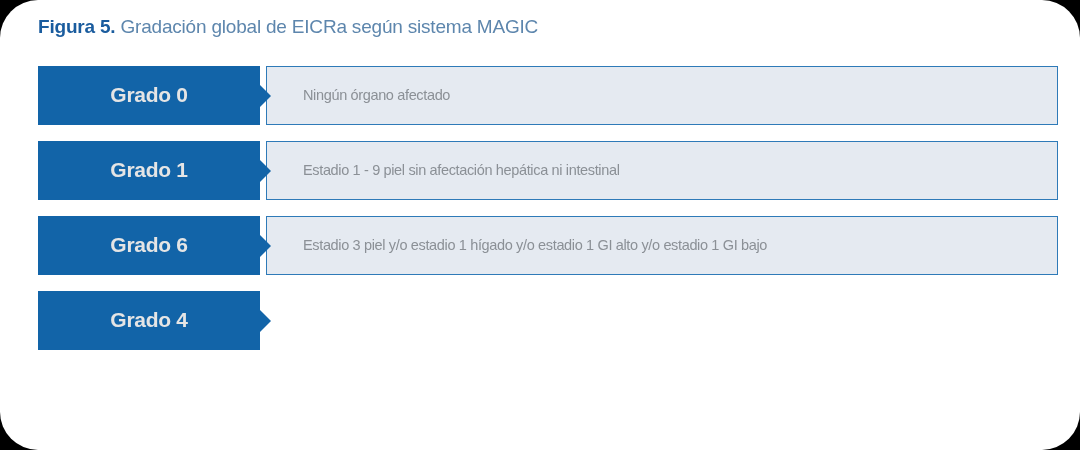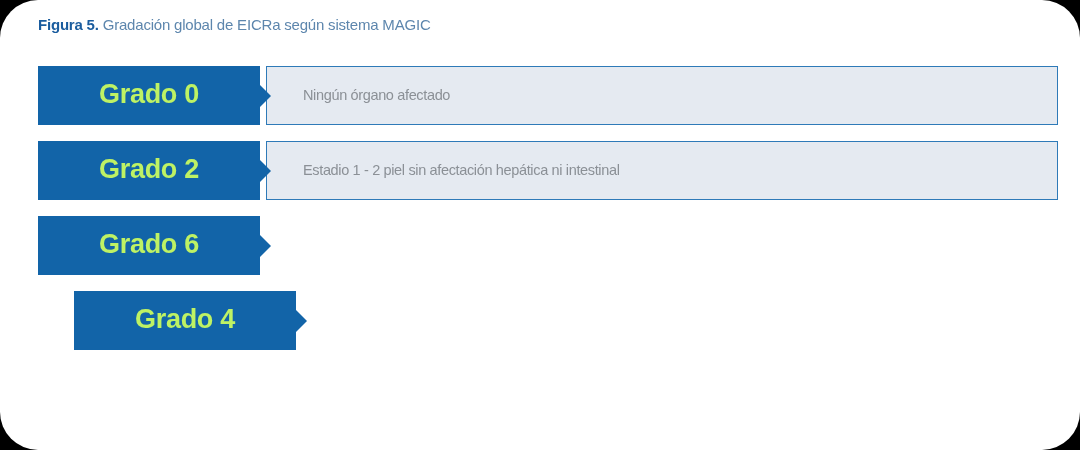--- a/index.html
+++ b/index.html
@@ -25,21 +25,21 @@
     border-radius: 38px;
     box-sizing: border-box;
     overflow: hidden;
   }
 
   
   .caption {
     position: absolute;
     left: 38px;
     top: 16px;
-    font-size: 15px;
+    font-size: 19px;
     letter-spacing: -0.2px;
     white-space: nowrap;
     line-height: 1.2;
   }
   .caption-label {
     font-weight: bold;
     color: #1a5c9e;
   }
   .caption-text {
     font-weight: normal;
@@ -54,37 +54,37 @@
     width: 1020px;
   }
 
   .row {
     position: relative;
     height: 59px;
     margin-bottom: 16px;
     display: flex;
     align-items: stretch;
   }
-  .row:last-child { margin-bottom: 0; margin-left: 36px; }
+  .row:last-child { margin-bottom: 0; }
 
   
   .grade-block {
     position: relative;
     width: 222px;
     flex: 0 0 222px;
     background: #1264A8;
     display: flex;
     align-items: center;
     justify-content: center;
     z-index: 3;
   }
   .grade-label {
-    color: #bef264;
+    color: #e5e5e5;
     font-weight: bold;
-    font-size: 27px;
+    font-size: 21px;
     letter-spacing: -0.3px;
     line-height: 1;
     transform: translateY(-1px);
   }
   
   .grade-arrow {
     position: absolute;
     left: 222px;
     top: 50%;
     margin-top: -11px;
@@ -134,32 +134,35 @@
         <span class="grade-label">Grado 0</span>
         <span class="grade-arrow"></span>
       </div>
       <div class="desc-panel">
         <span class="desc-text">Ningún órgano afectado</span>
       </div>
     </div>
 
     <div class="row">
       <div class="grade-block">
-        <span class="grade-label">Grado 2</span>
+        <span class="grade-label">Grado 1</span>
         <span class="grade-arrow"></span>
       </div>
       <div class="desc-panel">
-        <span class="desc-text">Estadio 1 - 2 piel sin afectación hepática ni intestinal</span>
+        <span class="desc-text">Estadio 1 - 9 piel sin afectación hepática ni intestinal</span>
       </div>
     </div>
 
     <div class="row">
       <div class="grade-block">
         <span class="grade-label">Grado 6</span>
         <span class="grade-arrow"></span>
+      </div>
+      <div class="desc-panel">
+        <span class="desc-text">Estadio 3 piel y/o estadio 1 hígado y/o estadio 1 GI alto y/o estadio 1 GI bajo</span>
       </div>
     </div>
 
 
     <div class="row">
       <div class="grade-block">
         <span class="grade-label">Grado 4</span>
         <span class="grade-arrow"></span>
       </div>
     </div>

